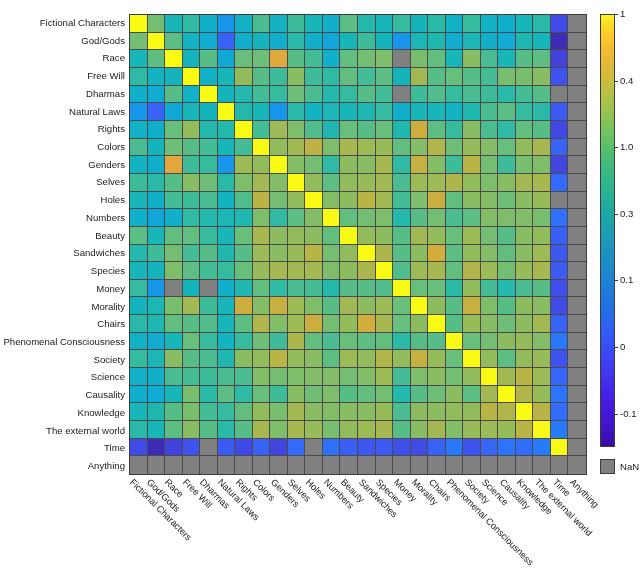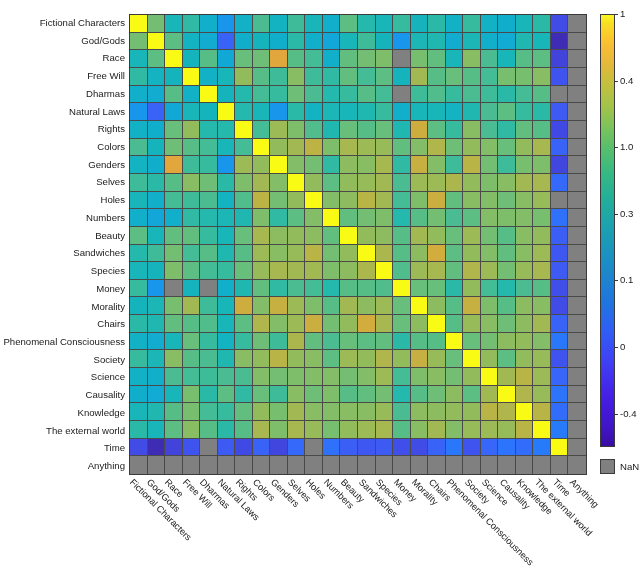--- a/index.html
+++ b/index.html
@@ -826,18 +826,18 @@
       <div class="clab" style="top: 75.6154px;">0.4</div>
       <div class="ctick" style="top: 147.231px;"></div>
       <div class="clab" style="top: 142.231px;">1.0</div>
       <div class="ctick" style="top: 213.846px;"></div>
       <div class="clab" style="top: 208.846px;">0.3</div>
       <div class="ctick" style="top: 280.462px;"></div>
       <div class="clab" style="top: 275.462px;">0.1</div>
       <div class="ctick" style="top: 347.077px;"></div>
       <div class="clab" style="top: 342.077px;">0</div>
       <div class="ctick" style="top: 413.692px;"></div>
-      <div class="clab" style="top: 408.692px;">-0.4</div>
+      <div class="clab" style="top: 408.692px;">-0.1</div>
     </div>
   <div id="nanbox"></div>
   <div id="nanlab">NaN</div>
 
 </div>
 
 </body></html>

